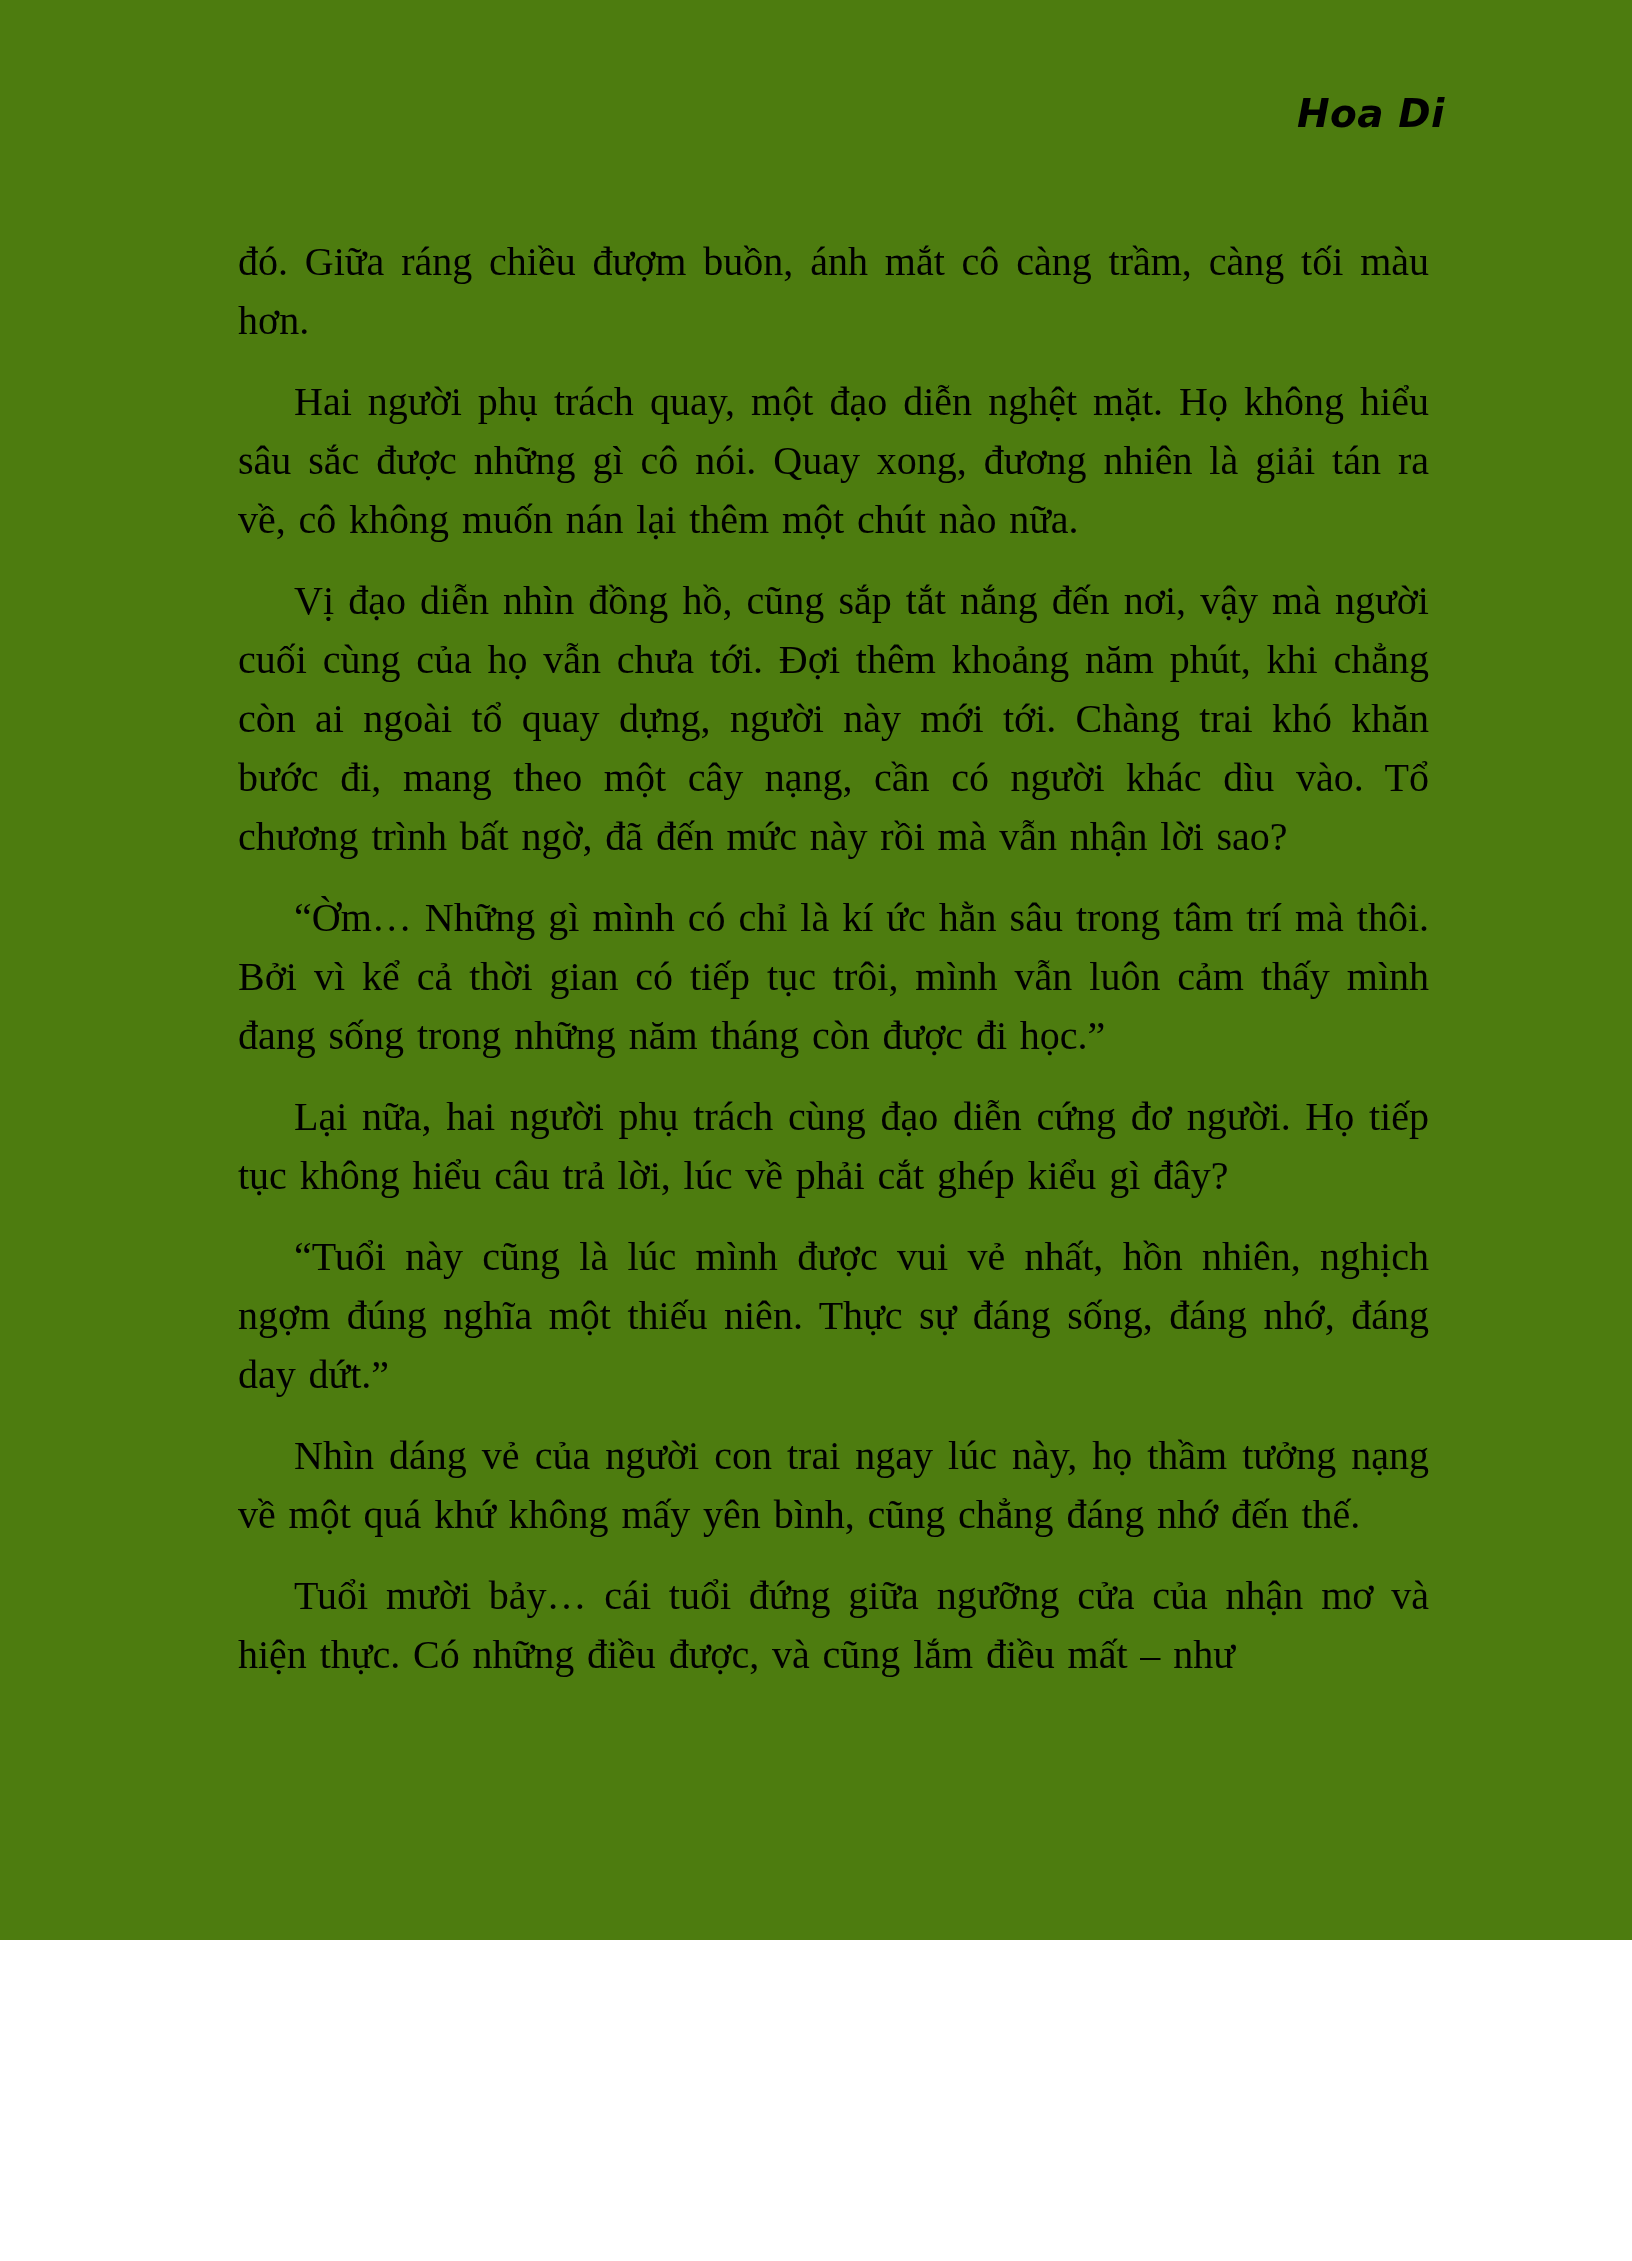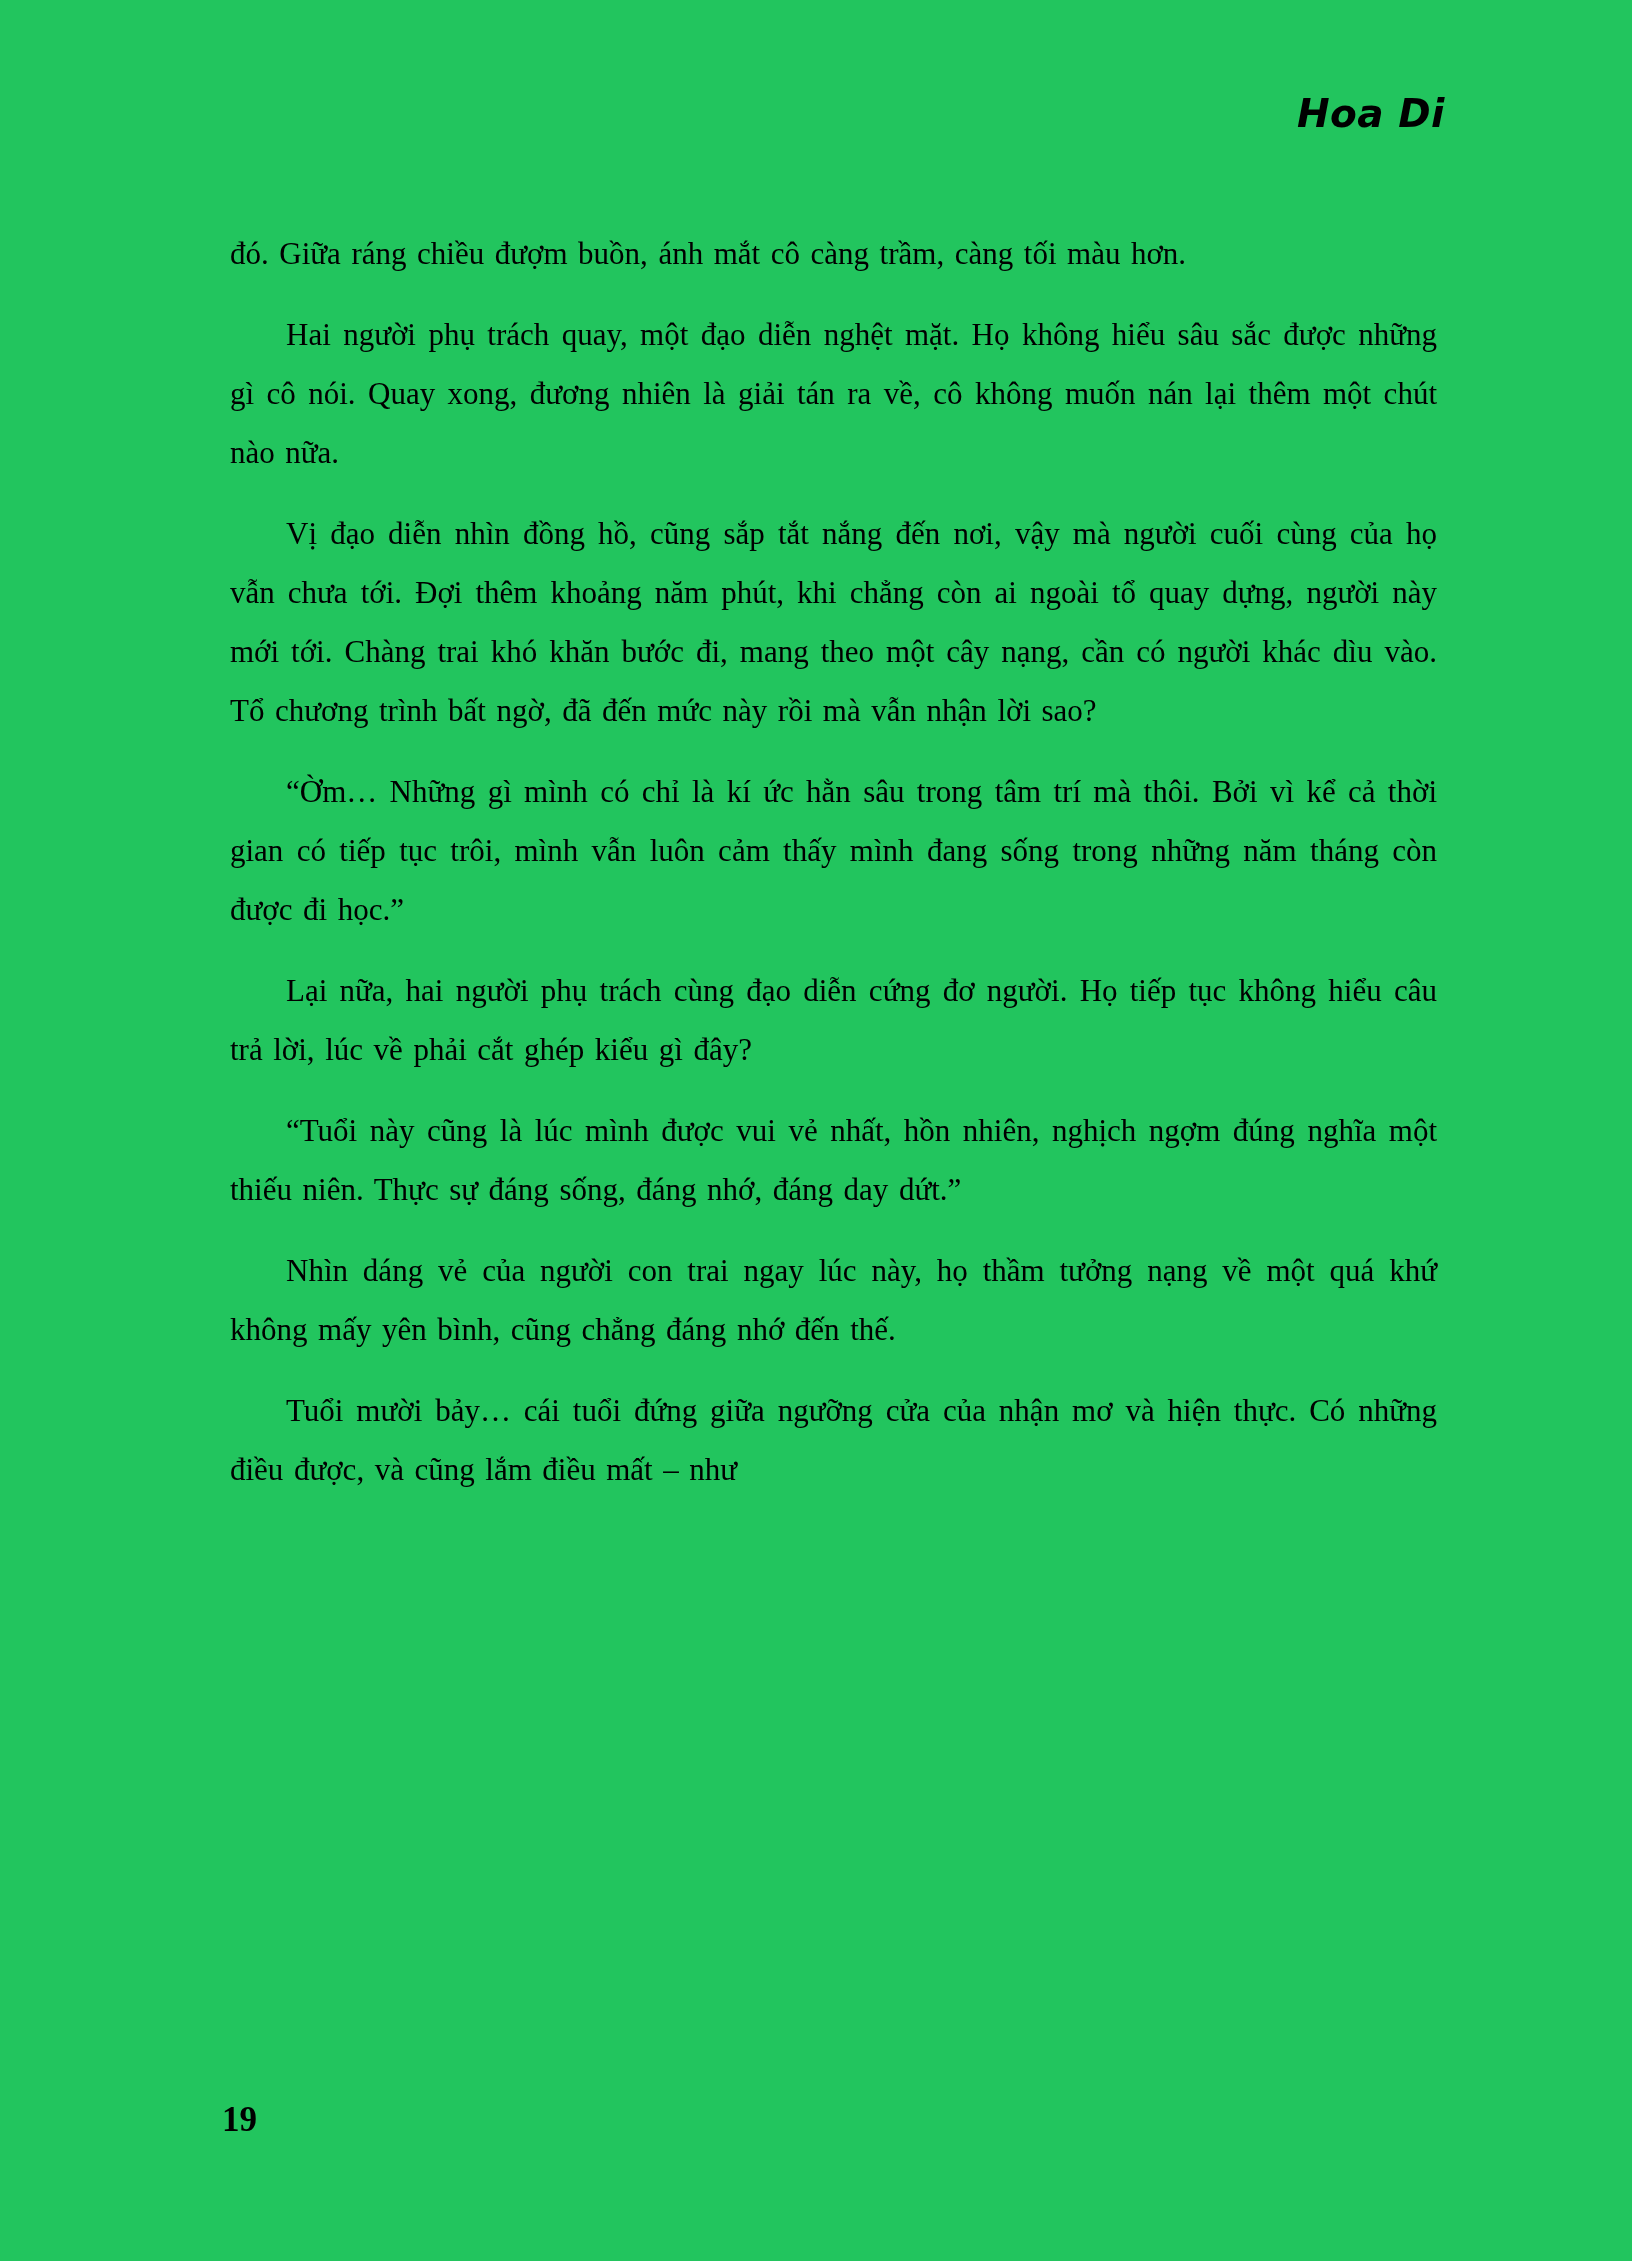--- a/index.html
+++ b/index.html
@@ -4,22 +4,22 @@
 <title>Book page</title>
 <style>
   html, body {
     margin: 0;
     padding: 0;
     background: #ffffff;
   }
   .page {
     position: relative;
     width: 1632px;
-    height: 2261px;
-    background: #22c55e;
+    height: 1940px;
+    background: #4d7c0f;
     color: #000000;
     font-family: "Liberation Serif", "DejaVu Serif", serif;
     overflow: hidden;
   }
   .running-header {
     position: absolute;
     top: 93px;
     left: 222px;
     right: 187px;
     text-align: right;
@@ -30,22 +30,22 @@
     line-height: 1.1;
     letter-spacing: 0.5px;
   }
   .content {
     position: absolute;
     top: 216px;
     left: 222px;
     right: 187px;
   }
   .para {
-    margin: 8px;
-    font-size: 31px;
+    margin: 16px;
+    font-size: 40px;
     line-height: 59px;
     text-align: justify;
     text-justify: inter-word;
     word-spacing: 2.8px;
   }
   .para + .para {
     margin-top: 22px;
   }
   .para.indent {
     text-indent: 56px;

